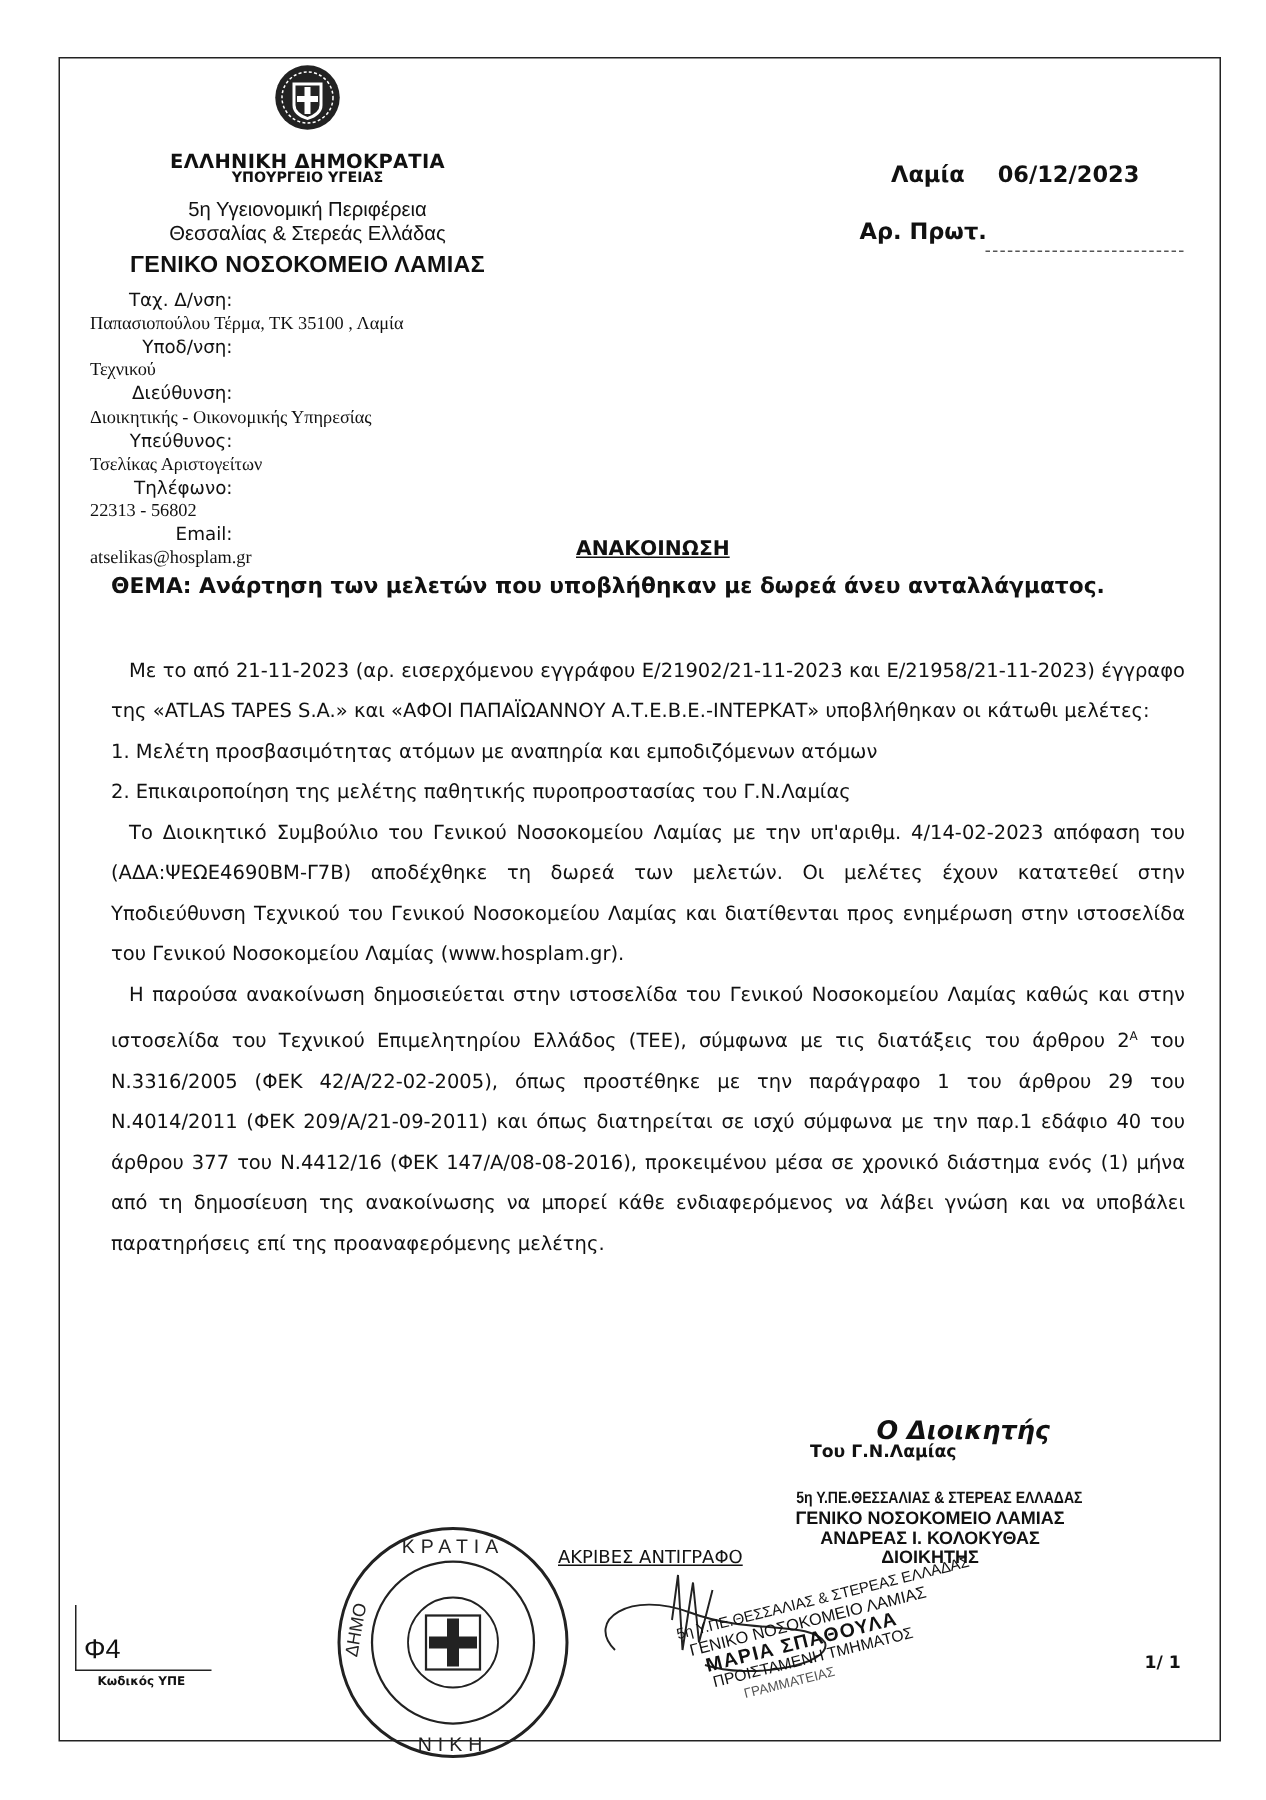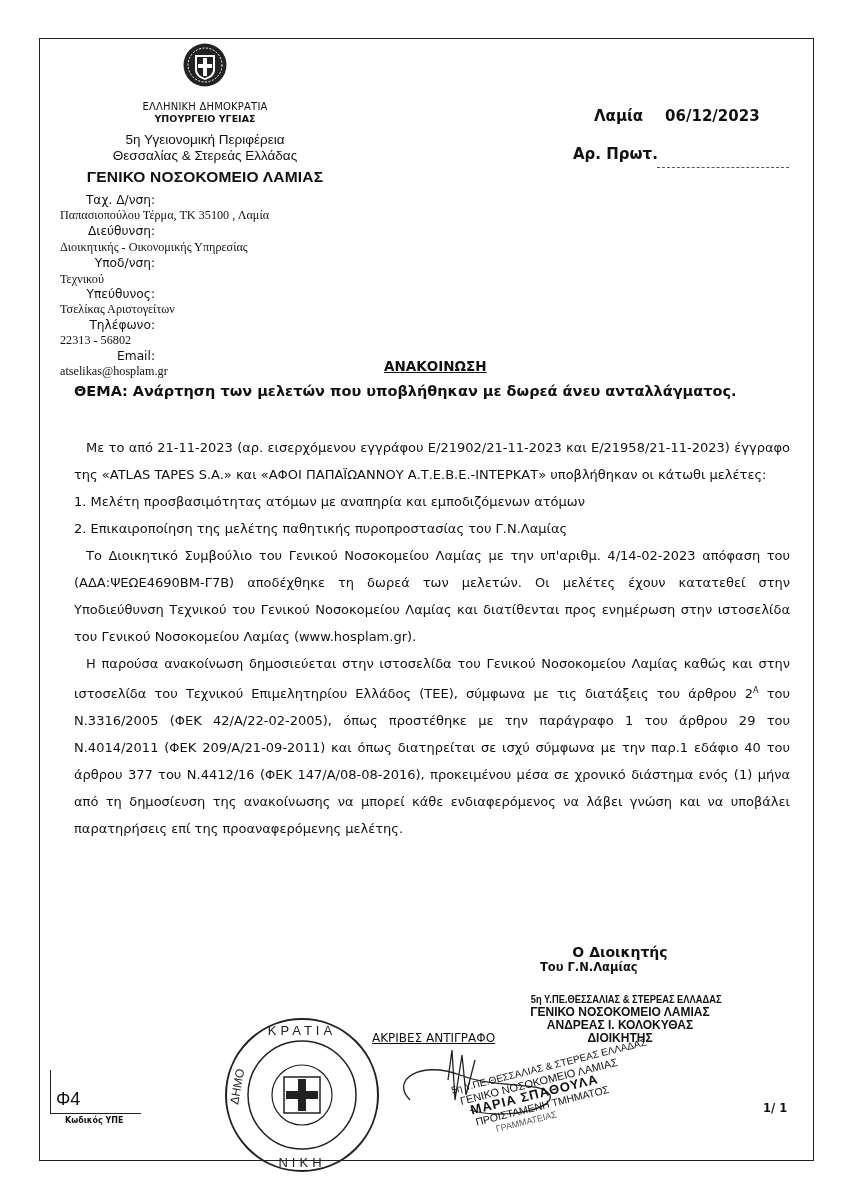--- a/index.html
+++ b/index.html
@@ -1,41 +1,41 @@
 <!DOCTYPE html>
 <html><head>
 <meta charset="utf-8">
 <style>
   html, body { margin:0; padding:0; background:#ffffff; }
   body { width:844px; height:1200px; position:relative; overflow:hidden; color:#111; font-family:"DejaVu Sans", sans-serif; }
   .frame { position:absolute; left:39px; top:38px; width:775px; height:1123px; border:1.5px solid #222; box-sizing:border-box; }
   .abs { position:absolute; }
   .emblem { left:182px; top:42px; width:46px; height:46px; }
   .hdr-c { text-align:center; white-space:nowrap; }
-  .gov1 { left:105px; top:101px; width:200px; font-size:10px; font-weight:normal; letter-spacing:0.2px; }
+  .gov1 { left:105px; top:101px; width:200px; font-size:13px; font-weight:bold; letter-spacing:0.2px; }
   .gov2 { left:105px; top:113px; width:200px; font-size:9.5px; font-weight:bold; }
   .reg1 { left:95px; top:132px; width:220px; font-family:"Liberation Sans", sans-serif; font-size:13.5px; }
   .reg2 { left:95px; top:148px; width:220px; font-family:"Liberation Sans", sans-serif; font-size:13.5px; }
   .hosp { left:75px; top:168px; width:260px; font-family:"Liberation Sans", sans-serif; font-size:15.5px; font-weight:bold; letter-spacing:0.2px; }
   .info { left:60px; top:193px; font-size:12.2px; line-height:15.4px; }
   .info .row { display:flex;flex-direction:column; }
   .info .lbl { width:95px; text-align:right; padding-right:9px; white-space:nowrap; }
   .info .val { width:210px;font-family:Liberation Serif, serif; }
   .city-date { left:594px; top:107px; font-size:15px; font-weight:bold; white-space:nowrap; }
   .city-date span.d { margin-left:22px; }
   .prot { left:573px; top:145px; font-size:15px; font-weight:bold; }
   .prot-line { left:657px; top:167px; width:132px; border-top:1px dashed #555; }
   .ann { left:384px; top:358px; font-size:13.5px; font-weight:bold; text-decoration:underline; }
   .subj { left:74px; top:383px; font-size:14.5px; font-weight:bold; white-space:nowrap; }
   .body { left:74px; top:434px; width:716px; font-size:13px; line-height:27px; text-align:justify; }
   .body p { margin:0; }
   .body .ind { text-indent:12px; }
   .body sup { font-size:8px; }
   .body a { color:#111; }
-  .sig1 { left:540px; top:944px; width:160px; text-align:center; font-size:14px; font-weight:bold; }
+  .sig1 { left:540px; top:944px; width:160px; text-align:right; font-size:17px; font-weight:bold;font-style:italic; }
   .sig2 { left:540px; top:960px; width:160px; text-align:left; font-size:11.5px; font-weight:bold; }
   .stamp { left:515px; top:993px; width:210px; text-align:center; font-family:"Liberation Sans", sans-serif; font-weight:bold; line-height:13px; }
   .stamp .s1 { font-size:11px; transform:scaleX(0.85); display:block; white-space:nowrap; }
   .stamp .s2 { font-size:12px; display:block; white-space:nowrap; }
   .stamp .s3 { font-size:12px; display:block; white-space:nowrap; }
   .stamp .s4 { font-size:12px; display:block; }
   .copy { left:372px; top:1031px; font-size:12px; text-decoration:underline; white-space:nowrap; }
   .seal { left:222px; top:1015px; width:160px; height:160px; }
   .sign { left:380px; top:1040px; width:180px; height:100px; }
   .stamp2 { left:450px; top:1085px; width:150px; transform:rotate(-14deg); transform-origin:left top; font-family:"Liberation Sans", sans-serif; line-height:12px; white-space:nowrap; }
@@ -68,26 +68,26 @@
 <div class="abs hdr-c reg1">5η Υγειονομική Περιφέρεια</div>
 <div class="abs hdr-c reg2">Θεσσαλίας &amp; Στερεάς Ελλάδας</div>
 <div class="abs hdr-c hosp">ΓΕΝΙΚΟ  ΝΟΣΟΚΟΜΕΙΟ ΛΑΜΙΑΣ</div>
 
 <div class="abs info">
   <div class="row">
     <div class="lbl">Ταχ. Δ/νση:</div>
     <div class="val">Παπασιοπούλου Τέρμα, ΤΚ 35100 , Λαμία</div>
   </div>
   <div class="row">
+    <div class="lbl">Υποδ/νση:</div>
+    <div class="val">Τεχνικού</div>
+  </div>
+  <div class="row">
     <div class="lbl">Διεύθυνση:</div>
     <div class="val" style="line-height:17px;">Διοικητικής - Οικονομικής Υπηρεσίας</div>
-  </div>
-  <div class="row">
-    <div class="lbl">Υποδ/νση:</div>
-    <div class="val">Τεχνικού</div>
   </div>
   <div class="row">
     <div class="lbl">Υπεύθυνος:</div>
     <div class="val">Τσελίκας Αριστογείτων</div>
   </div>
   <div class="row">
     <div class="lbl">Τηλέφωνο:</div>
     <div class="val">22313 - 56802</div>
   </div>
   <div class="row">

